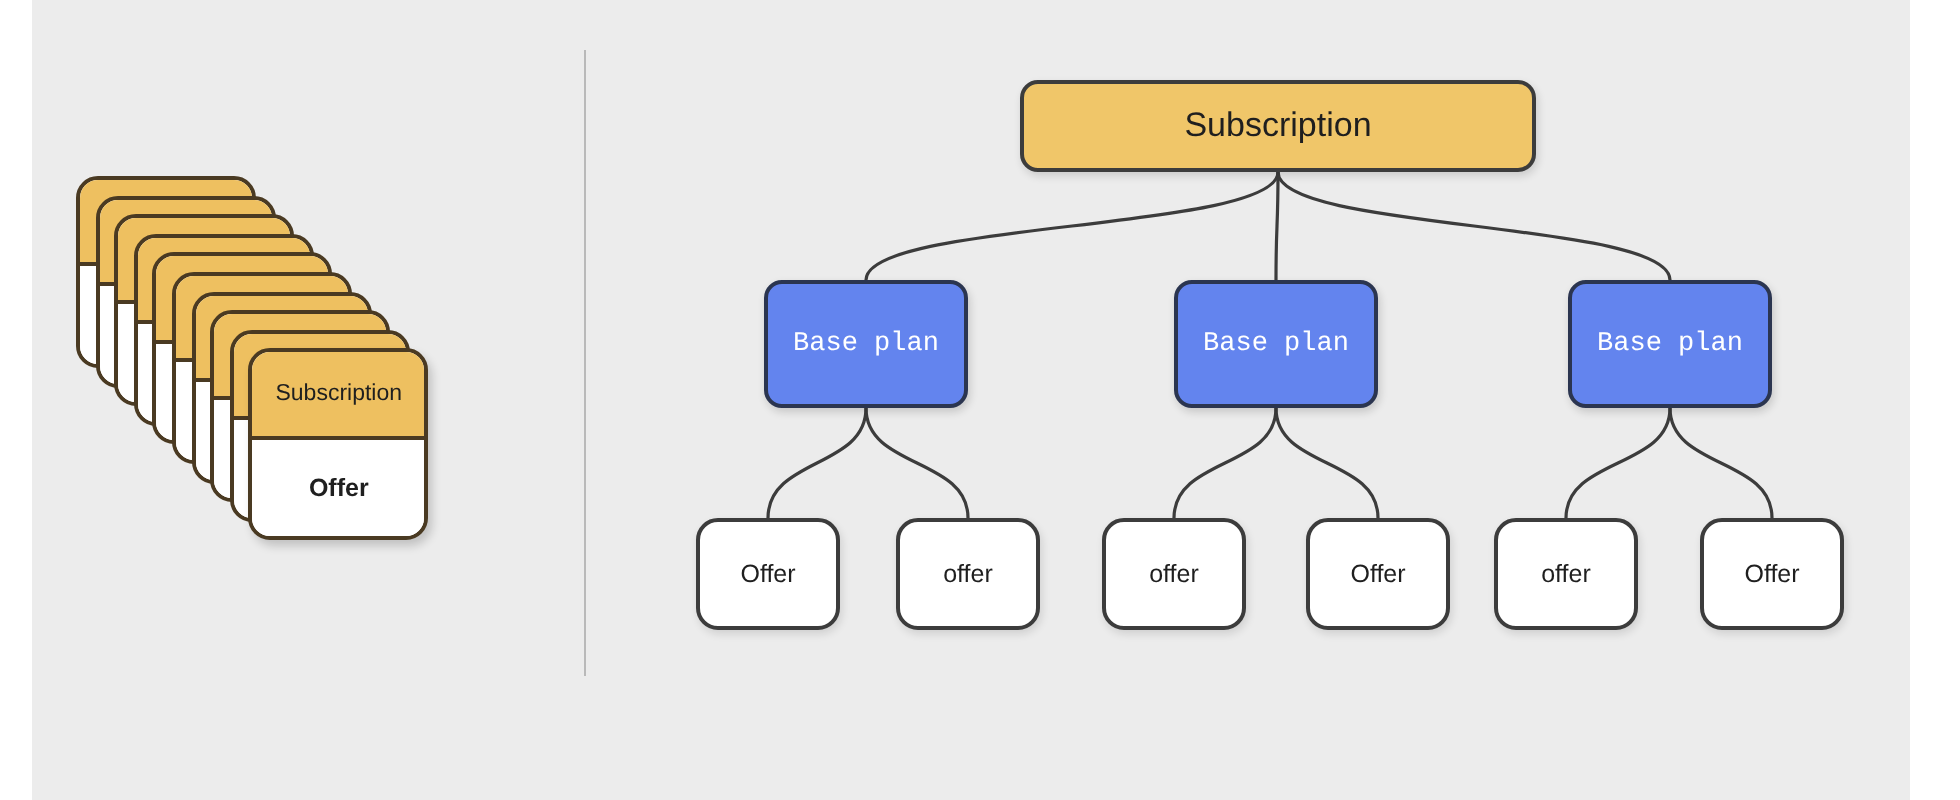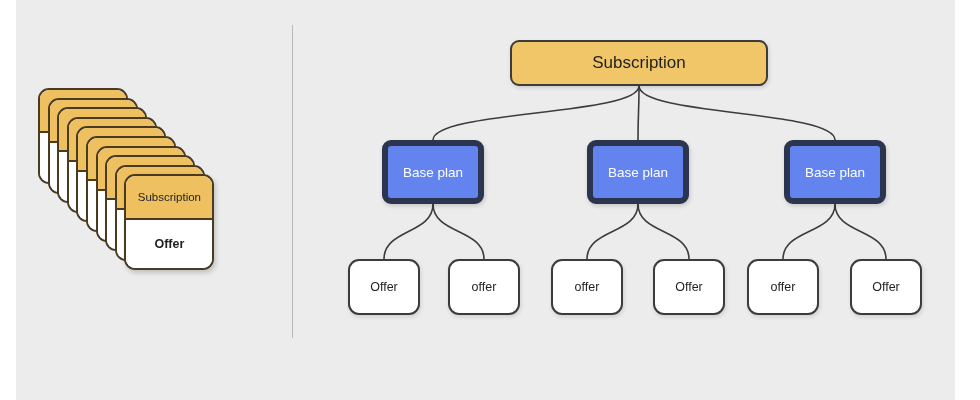--- a/index.html
+++ b/index.html
@@ -115,25 +115,26 @@
   .node-root {
     background: #f0c669;
     border: 2px solid #3c3c3c;
     border-radius: 9px;
     font-size: 17px;
     color: #1f1f1f;
     box-shadow: 1px 2px 4px rgba(0,0,0,0.14);
   }
   .node-plan {
     background: #6384ee;
-    border: 6px solid #0f172a;
+    border: 2px solid #0f172a;
     border-radius: 9px;
     font-size: 13.5px;
     color: #ffffff;
     box-shadow: 1px 2px 4px rgba(0,0,0,0.16);
+    font-family: Liberation Mono, monospace;
   }
   .node-offer {
     background: #ffffff;
     border: 2px solid #3c3c3c;
     border-radius: 11px;
     font-size: 12.5px;
     color: #1f1f1f;
     box-shadow: 1px 2px 4px rgba(0,0,0,0.12);
   }
 </style>

